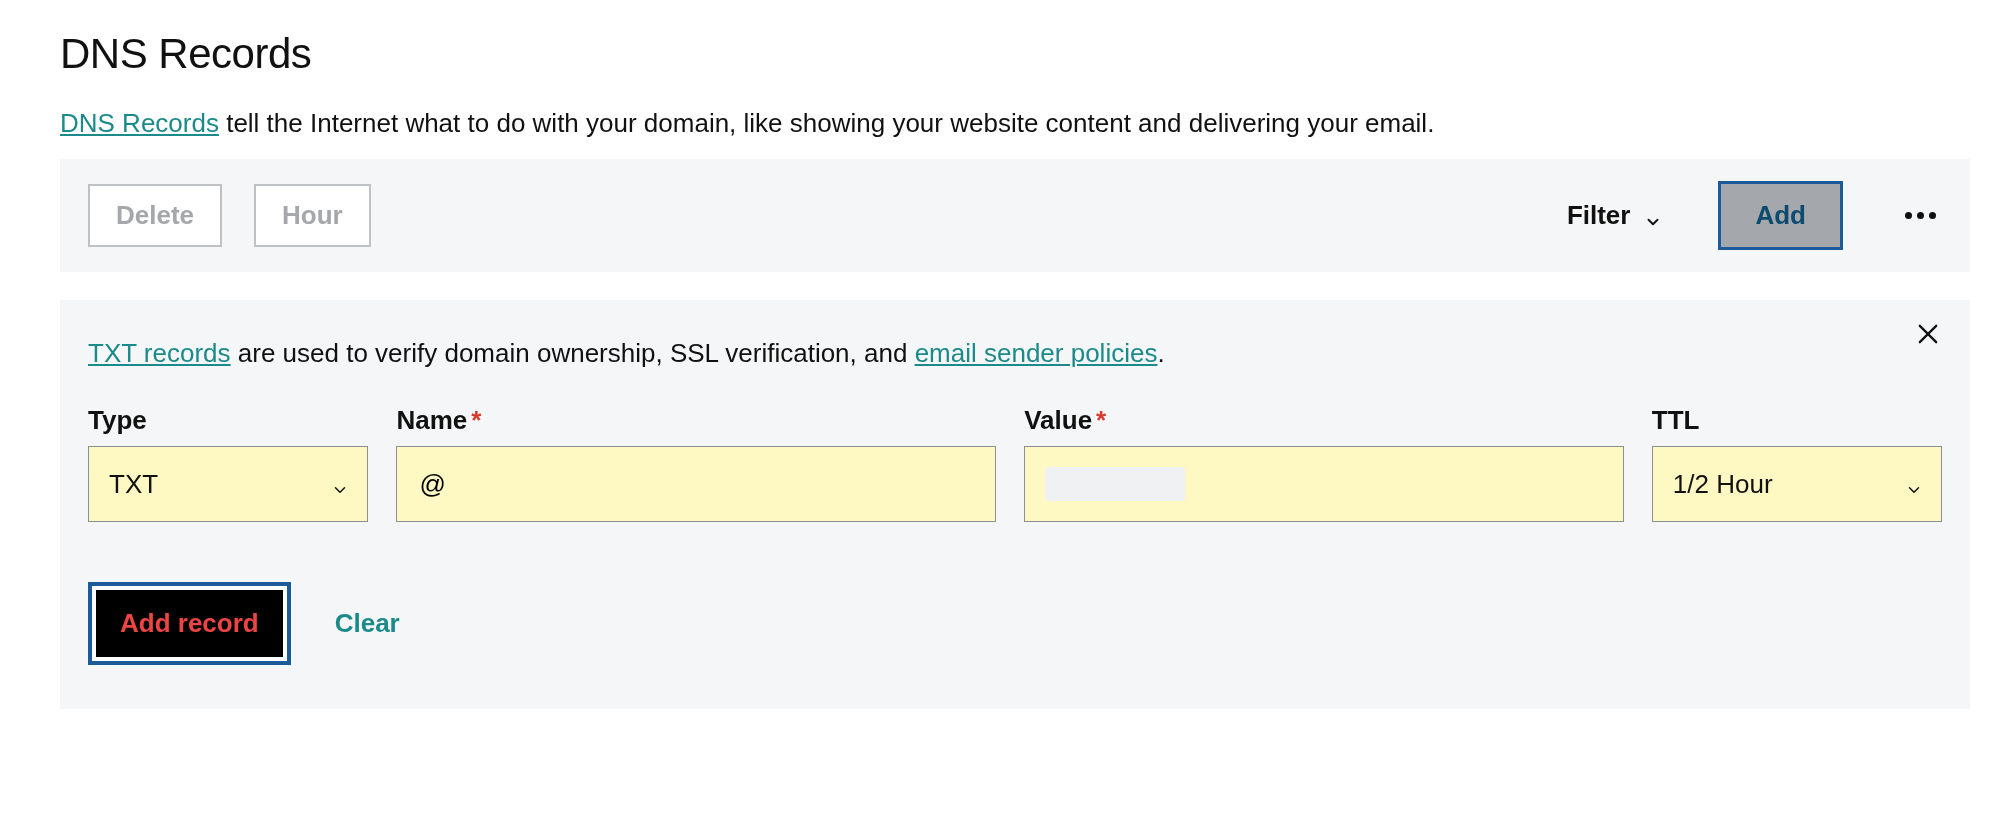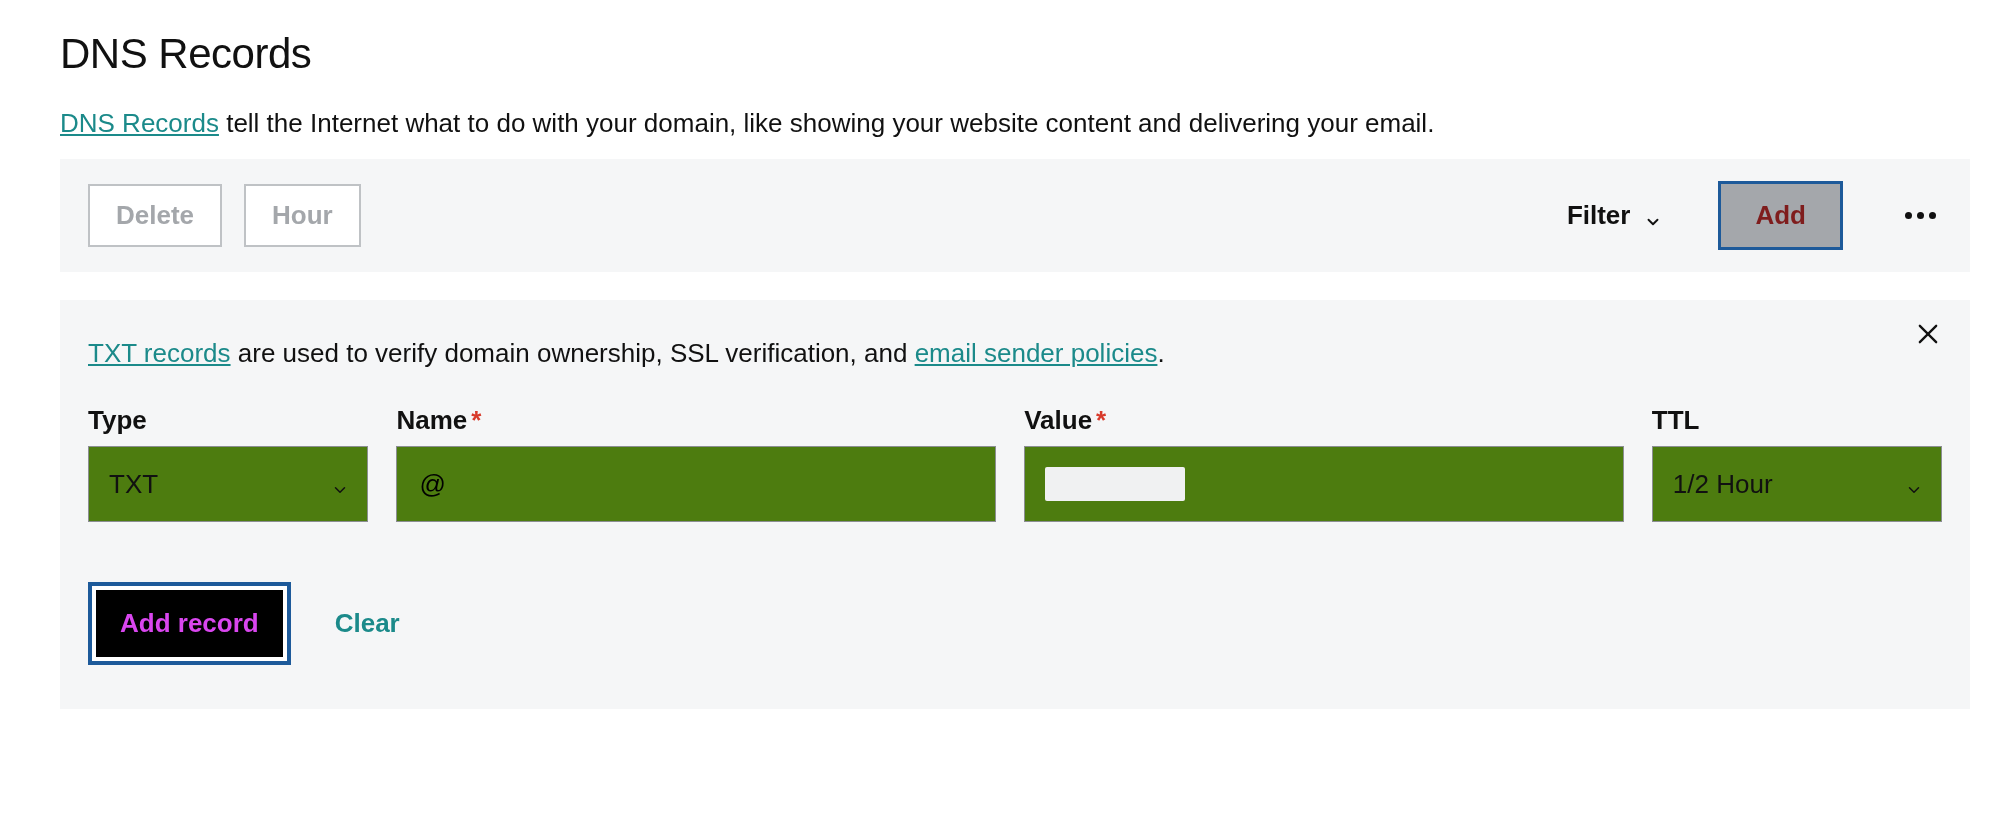--- a/index.html
+++ b/index.html
@@ -31,21 +31,21 @@
     text-decoration-color: #1b8a8a;
     cursor: pointer;
   }
   .toolbar {
     background: #f5f6f7;
     padding: 22px 28px;
     display: flex;
     align-items: center;
     justify-content: space-between;
   }
-  .toolbar-left { display: flex; gap: 22px; align-items: center; }
+  .toolbar-left { display: flex; gap: 32px; align-items: center; }
   .btn-outline-disabled {
     background: #fff;
     border: 2px solid #bfc2c5;
     color: #a4a7ab;
     font-size: 26px;
     font-weight: 600;
     padding: 14px 26px;
     cursor: default;
   }
   .toolbar-right { display: flex; align-items: center; gap: 56px; }
@@ -57,21 +57,21 @@
     font-weight: 700;
     cursor: pointer;
   }
   .chevron {
     width: 18px; height: 18px;
     display: inline-block;
   }
   .chevron svg { width: 100%; height: 100%; }
   .btn-add {
     background: #a4a7ab;
-    color: #7f1d1d;
+    color: #0c4a6e;
     font-size: 26px;
     font-weight: 700;
     padding: 16px 34px;
     border: 3px solid #1d5a9a;
     cursor: pointer;
   }
   .kebab {
     display: inline-flex;
     gap: 5px;
     cursor: pointer;
@@ -109,21 +109,21 @@
   .field.name { width: 620px; }
   .field.value { width: 620px; }
   .field.ttl  { width: 300px; }
   .field-label {
     font-size: 26px;
     font-weight: 700;
     margin-bottom: 10px;
   }
   .required-star { color: #d83a2b; font-weight: 700; margin-left: 4px; }
   .control {
-    background: #4d7c0f;
+    background: #fef9c3;
     border: 1px solid #8b8e92;
     height: 76px;
     display: flex;
     align-items: center;
     padding: 0 20px;
     font-size: 26px;
     position: relative;
   }
   input.txt-input {
     width: 100%; height: 100%;
@@ -138,21 +138,21 @@
     border-radius: 2px;
   }
   .actions-row {
     margin-top: 60px;
     display: flex;
     align-items: center;
     gap: 40px;
   }
   .btn-primary-outlined {
     background: #000;
-    color: #d946ef;
+    color: #ef4444;
     font-size: 26px;
     font-weight: 700;
     padding: 22px 28px;
     border: 4px solid #1d5a9a;
     outline: 4px solid #fff;
     outline-offset: -8px;
     cursor: pointer;
   }
   .btn-link-teal {
     background: transparent;

